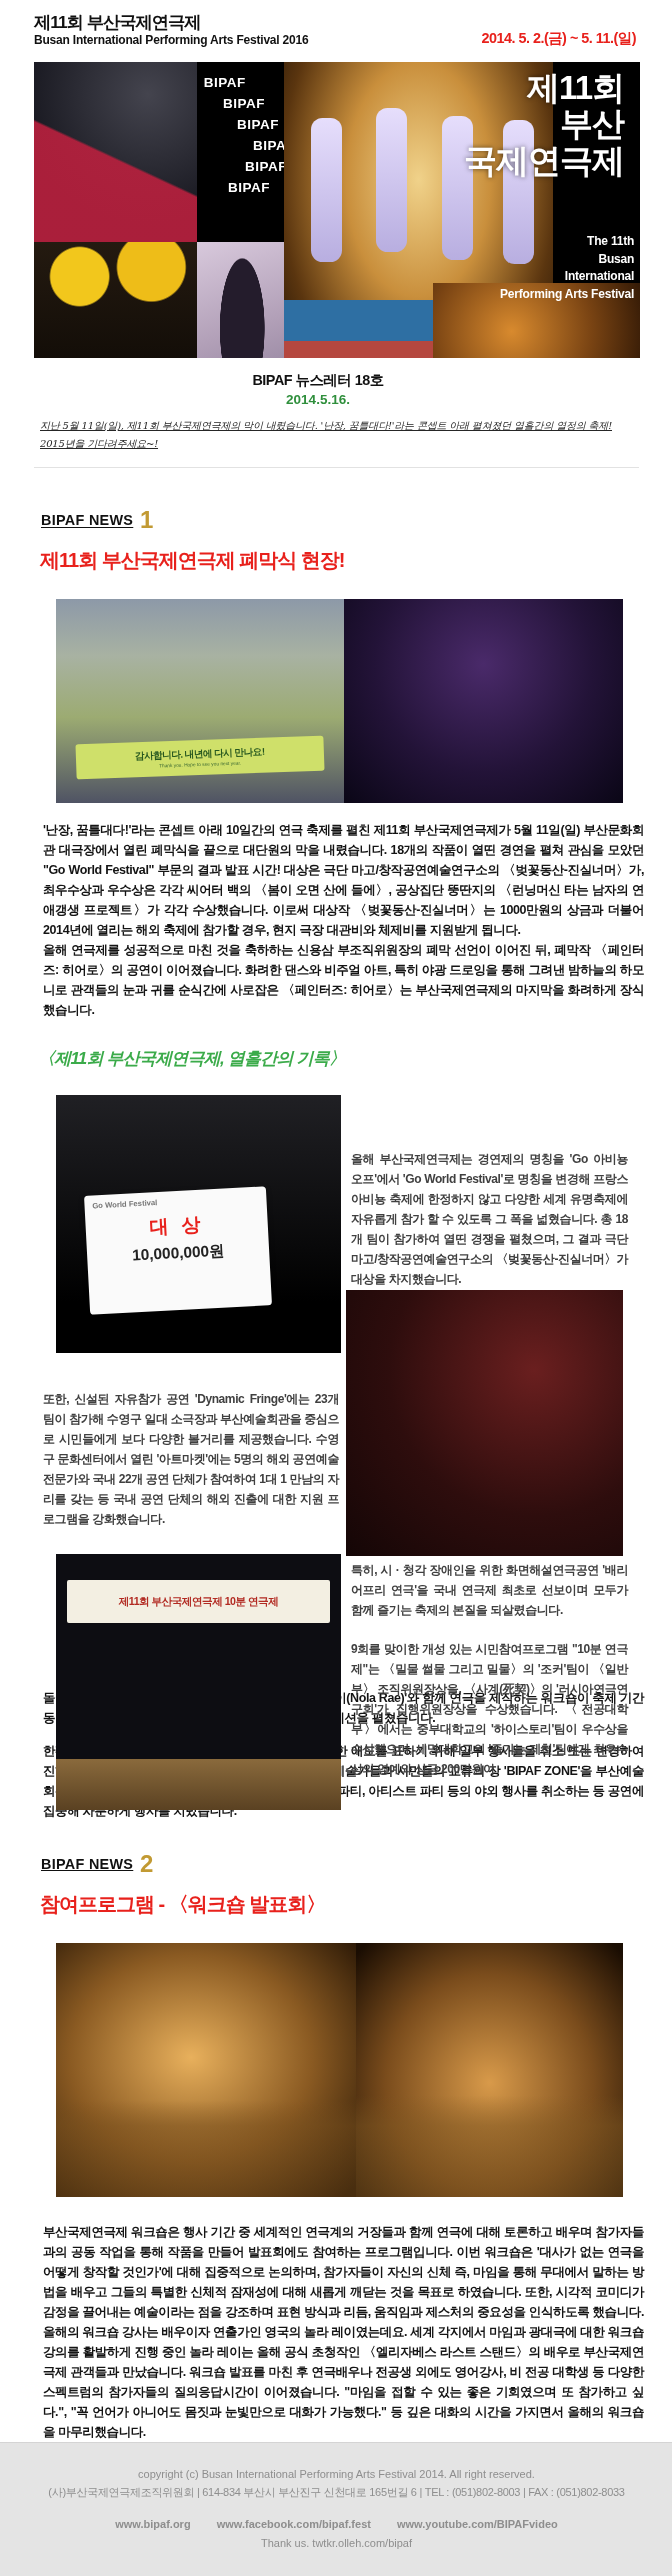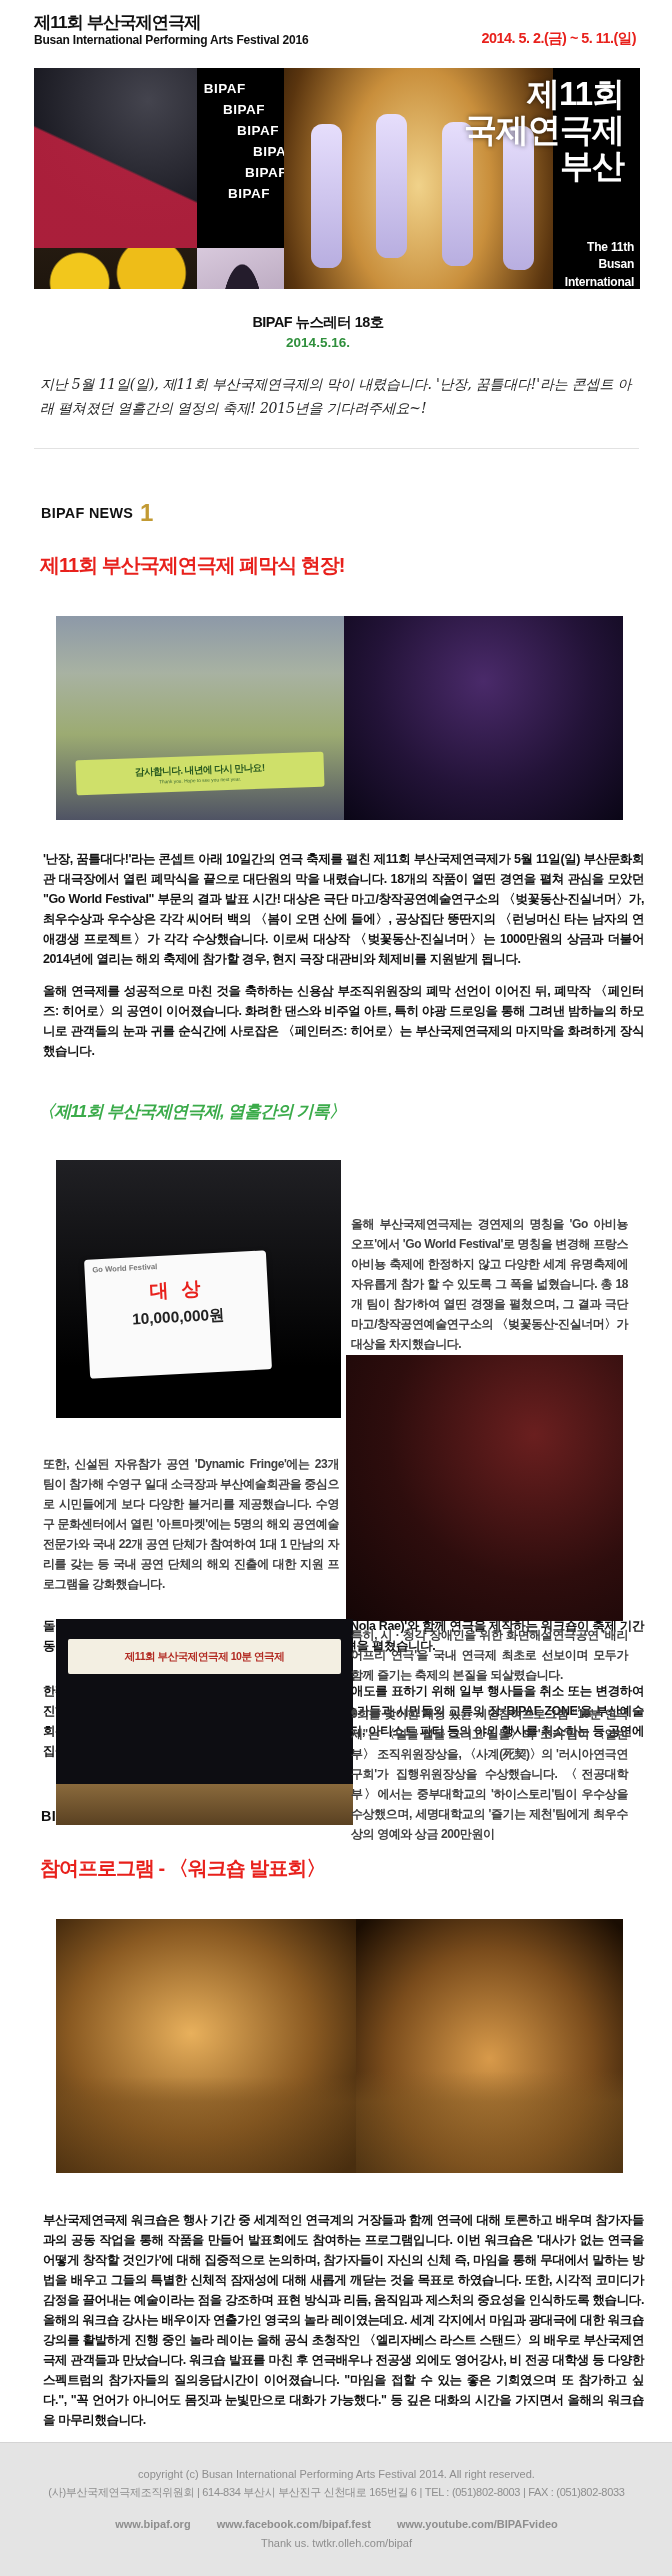--- a/index.html
+++ b/index.html
@@ -1,17 +1,17 @@
 <!DOCTYPE html>
 <html><head>
 <meta charset="utf-8">
 <style>
   html,body{margin:0;padding:0;background:#fff;}
   body{width:673px;font-family:"Liberation Sans",sans-serif;}
-  .page{width:673px;height:2576px;display:flex;flex-direction:column;overflow:hidden;background:#fff;gap:12px;}
+  .page{width:673px;height:2576px;display:flex;flex-direction:column;overflow:hidden;background:#fff;}
 
   
   .header{position:relative;padding:11.5px 34px 0 34px;height:48px;}
   .header .title-ko{font-size:17.3px;font-weight:800;color:#111;letter-spacing:-1px;line-height:1.2;}
   .header .title-en{font-size:12px;font-weight:700;color:#111;letter-spacing:-0.2px;margin-top:1px;}
   .header .dates{position:absolute;right:37px;top:29px;font-size:14.4px;font-weight:700;color:#e8211c;letter-spacing:-0.5px;}
 
   
   .banner{position:relative;margin:8.7px 34px 0 34px;width:606px;height:336px;background:#000;overflow:hidden;}
   .tile{position:absolute;}
@@ -40,25 +40,25 @@
   .banner-sub{position:absolute;right:5.8px;top:171px;width:192px;text-align:right;z-index:5;
     color:#fff;font-size:12px;font-weight:600;line-height:1.45;letter-spacing:-0.2px;}
 
   
   .meta{margin:12.5px 37px 0 0;text-align:center;}
   .meta .issue{font-size:14.4px;font-weight:800;color:#111;letter-spacing:-0.5px;}
   .meta .mdate{font-size:13.5px;font-weight:700;color:#2f8f3c;margin-top:2.9px;}
 
   
   .greeting{margin:9.6px 40px 0 40px;font-family:"DejaVu Serif",serif;font-style:italic;
-    font-size:14px;line-height:1.75;color:#262626;letter-spacing:-0.2px;}
+    font-size:10px;line-height:1.75;color:#262626;letter-spacing:-0.2px;text-decoration:underline;}
   .divider{margin:15.4px 34px 0 34px;border-top:1px solid #e2e2e2;height:0;}
 
   
-  .news-label{margin:38px 0 0 41px;font-size:14.4px;font-weight:900;color:#111;letter-spacing:0.3px;}
+  .news-label{margin:38px 0 0 41px;font-size:14.4px;font-weight:900;color:#111;letter-spacing:0.3px;text-decoration:underline;}
   .news-label .num{font-size:24px;font-weight:700;color:#c29a33;margin-left:6.7px;vertical-align:-2.9px;}
   .headline{margin:12.5px 29px 0 40px;font-size:20px;font-weight:800;color:#e8211c;letter-spacing:-1px;}
   .para{margin:0 29px 0 43px;font-size:12.5px;font-weight:700;color:#141414;line-height:20px;
     letter-spacing:-0.4px;text-align:justify;}
   .mt18{margin-top:17.3px;} .mt14{margin-top:13.5px;}
   .subhead{margin:27px 0 0 38px;font-size:17px;font-weight:800;font-style:italic;color:#3bab4a;letter-spacing:-0.8px;}
 
   
   .photo-row{margin:25px 34px 0 56px;width:567px;height:204px;display:flex;}
   .ph{position:relative;overflow:hidden;}
@@ -76,21 +76,21 @@
   .ph-award{left:56px;top:0;width:285px;height:258px;background:linear-gradient(180deg,#202024,#000 80%);}
   .ph-award .card{position:absolute;left:11%;top:37%;width:64%;height:46%;background:#fafafa;border-radius:3.8px;
     transform:rotate(-3deg);box-shadow:0 1.9px 5.8px rgba(0,0,0,.5);padding:5.8px 7.7px;box-sizing:border-box;}
   .ph-award .card .gw{font-size:7.7px;color:#777;font-weight:700;}
   .ph-award .card .prize{font-size:19px;font-weight:800;color:#e8211c;text-align:center;margin-top:7.7px;letter-spacing:3.8px;}
   .ph-award .card .amount{font-size:15.4px;font-weight:800;color:#222;text-align:center;margin-top:3.8px;}
   .txt-award{left:351px;top:54px;width:277px;}
   .ph-couple{left:346px;top:195px;width:277px;height:266px;
     background-image:radial-gradient(circle at 68% 30%,#6a1f1f 0%,#2e0d0d 55%,#140606 100%);}
   .txt-fringe{left:43px;top:294px;width:296px;}
-  .ph-tenmin{left:56px;top:459px;width:285px;height:206px;background:#0d0d12;padding-left:12px;}
+  .ph-tenmin{left:56px;top:459px;width:285px;height:256px;background:#0d0d12;}
   .ph-tenmin .tbanner{position:absolute;left:4%;right:4%;top:10%;height:17%;background:#f3efe2;border-radius:1.9px;
     display:flex;align-items:center;justify-content:center;}
   .ph-tenmin .tbanner span{font-size:10.6px;font-weight:800;color:#b22a22;letter-spacing:-0.5px;}
   .ph-tenmin .tfloor{position:absolute;left:0;right:0;bottom:0;height:20%;
     background:linear-gradient(180deg,#8a6a3c,#5a4122);}
   .txt-barrier{left:351px;top:465px;width:277px;}
   .rtxt{font-size:12px;font-weight:700;color:#404040;line-height:20px;letter-spacing:-0.4px;text-align:justify;}
 
   .ws-row{margin:25px 34px 0 56px;width:567px;height:254px;display:flex;}
   .ph-ws1{width:300px;height:254px;
@@ -135,22 +135,22 @@
       <div class="fig" style="left:27px;top:56px"></div>
       <div class="fig" style="left:92px;top:46px"></div>
       <div class="fig" style="left:158px;top:54px"></div>
       <div class="fig" style="left:219px;top:58px"></div>
     </div>
     <div class="tile t-room"></div>
     <div class="tile t-orange"></div>
     <div class="tile t-rblack"></div>
     <div class="banner-title">
       <div>제11회</div>
+      <div>부산</div>
       <div>국제연극제</div>
-      <div>부산</div>
     </div>
     <div class="banner-sub">
       <div>The 11th</div>
       <div>Busan</div>
       <div>International</div>
       <div>Performing Arts Festival</div>
     </div>
   </div>
 
   <div class="meta">

